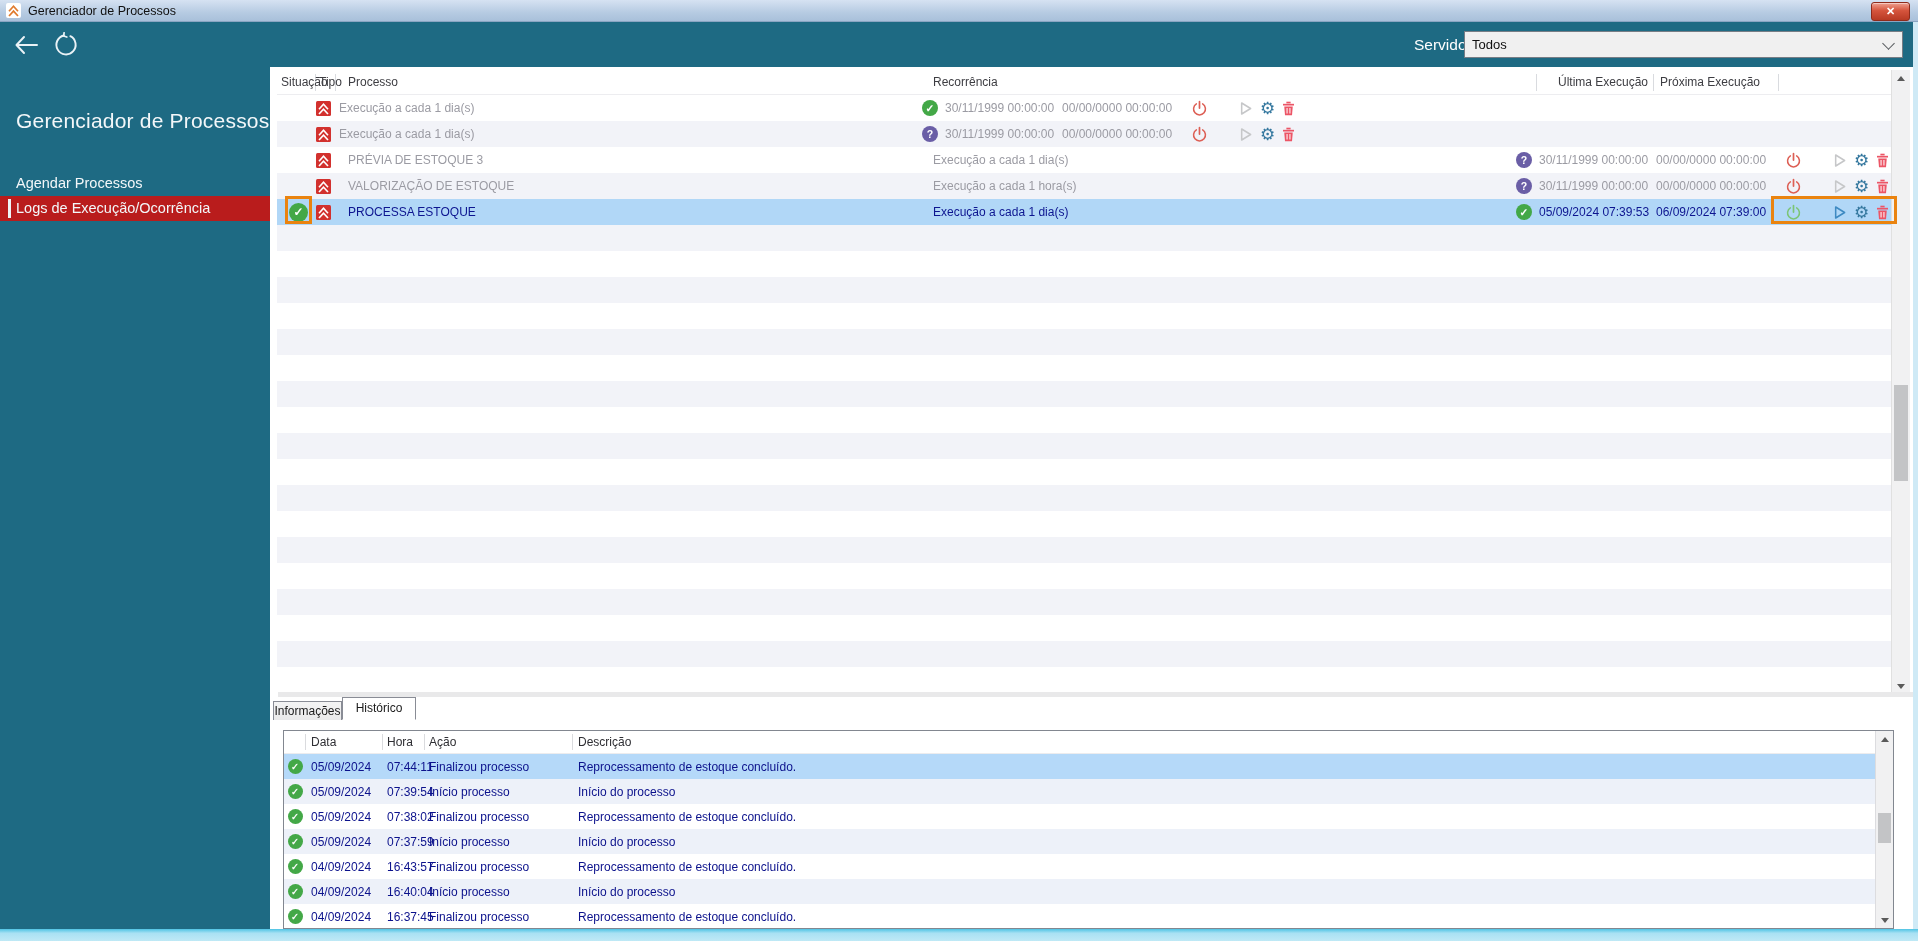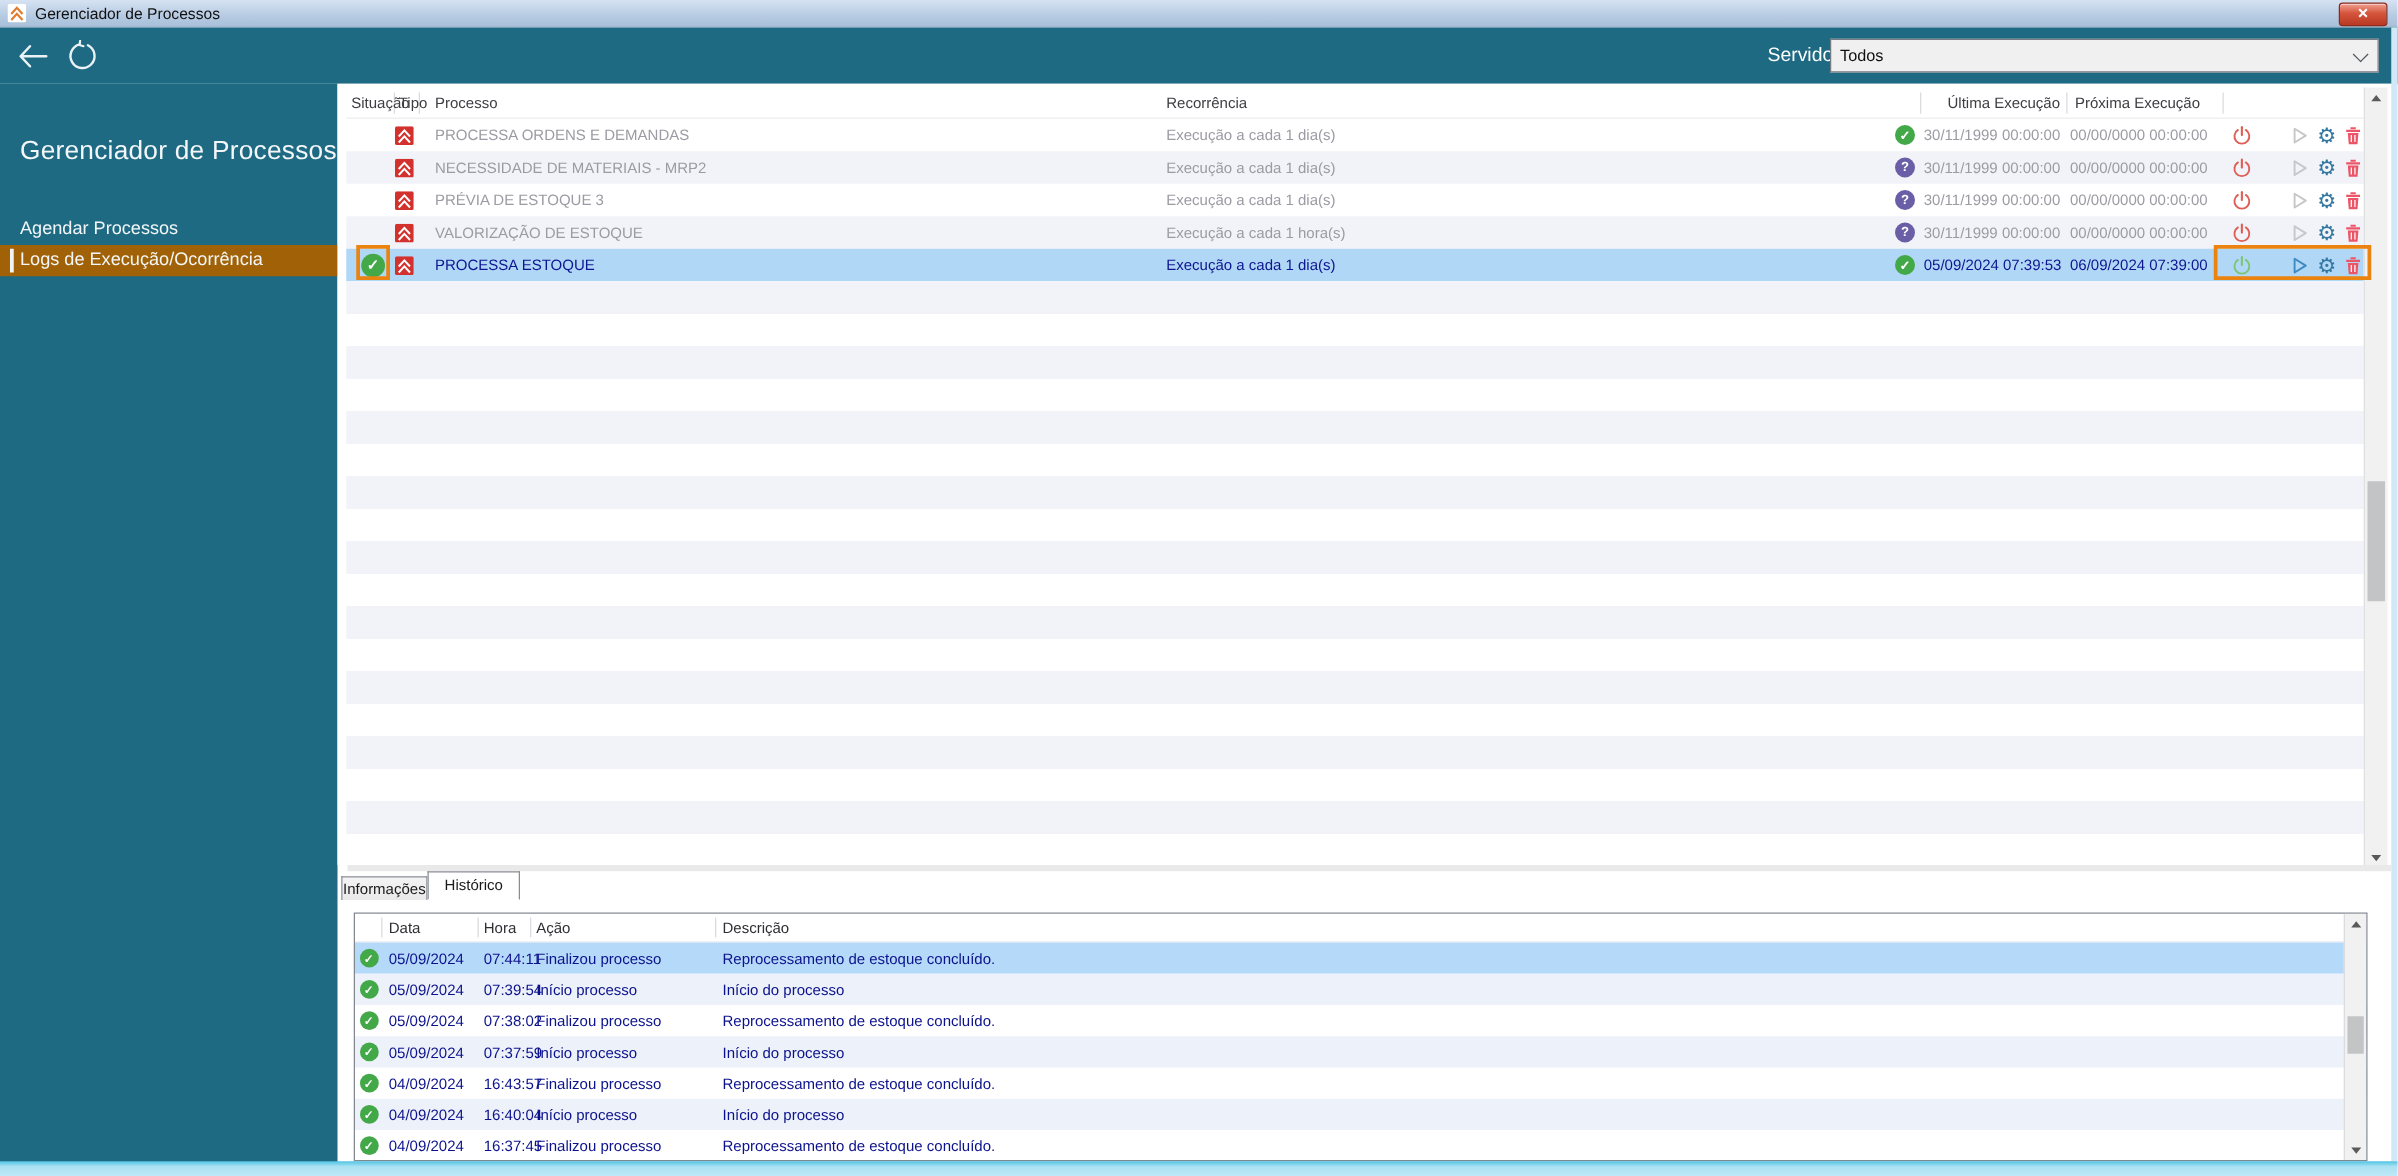--- a/index.html
+++ b/index.html
@@ -50,21 +50,21 @@
   .sidebar{
     position:absolute;left:0;top:67px;width:270px;height:863px;
     background:#1e6a83;color:#f3f7f9;
   }
   .sidebar-heading{font-size:21px;font-weight:400;padding:42px 0 0 16px;letter-spacing:.2px;}
   .side-item{
     position:relative;height:25px;line-height:25px;font-size:14.5px;
     padding-left:16px;margin-top:0;cursor:default;
   }
   .side-item.first{margin-top:38px;}
-  .side-item.selected{background:#a16207;}
+  .side-item.selected{background:#b91c1c;}
   .side-item.selected .sel-bar{
     position:absolute;left:8px;top:3px;bottom:3px;width:3px;background:#eef3f6;
   }
   
   .main-area{position:absolute;left:270px;top:67px;width:1643px;height:625px;background:#fff;}
   .grid-header{
     position:absolute;left:277px;top:70px;width:1614px;height:25px;
     display:flex;font-size:12px;color:#3d3d42;align-items:center;
     border-bottom:1px solid #ededf0;box-sizing:border-box;
   }
@@ -225,21 +225,20 @@
 
 <div class="grid-row" style="top:95px">
   <div class="c-sit"></div>
   <div class="c-tipo">
       <svg class="tipo-icon" viewBox="0 0 15 15">
         <rect width="15" height="15" rx="1.5" fill="#d2312e"></rect>
         <path d="M3 8.2 7.5 3.3 12 8.2" stroke="#fff" stroke-width="1.6" fill="none"></path>
         <path d="M3 13 7.5 8.1 12 13" stroke="#fff" stroke-width="1.6" fill="none"></path>
       </svg>
     </div>
-  <div class="c-proc">PROCESSA ORDENS E DEMANDAS</div>
   <div class="c-rec">
       <span>Execução a cada 1 dia(s)</span>
       <span class="status-dot" data-variant="check"></span>
     </div>
   <div class="c-ult">30/11/1999 00:00:00</div>
   <div class="c-prox">00/00/0000 00:00:00</div>
   <div class="c-act" data-state="off">
     <svg class="act-icon power" viewBox="0 0 20 20">
         <path d="M10 2v7.5" stroke="currentColor" stroke-width="2" fill="none" stroke-linecap="round"></path>
         <path d="M6.3 4.6a7 7 0 1 0 7.4 0" stroke="currentColor" stroke-width="1.8" fill="none" stroke-linecap="round"></path>
@@ -259,21 +258,20 @@
 
 <div class="grid-row alt" style="top:121px">
   <div class="c-sit"></div>
   <div class="c-tipo">
       <svg class="tipo-icon" viewBox="0 0 15 15">
         <rect width="15" height="15" rx="1.5" fill="#d2312e"></rect>
         <path d="M3 8.2 7.5 3.3 12 8.2" stroke="#fff" stroke-width="1.6" fill="none"></path>
         <path d="M3 13 7.5 8.1 12 13" stroke="#fff" stroke-width="1.6" fill="none"></path>
       </svg>
     </div>
-  <div class="c-proc">NECESSIDADE DE MATERIAIS - MRP2</div>
   <div class="c-rec">
       <span>Execução a cada 1 dia(s)</span>
       <span class="status-dot" data-variant="question"></span>
     </div>
   <div class="c-ult">30/11/1999 00:00:00</div>
   <div class="c-prox">00/00/0000 00:00:00</div>
   <div class="c-act" data-state="off">
     <svg class="act-icon power" viewBox="0 0 20 20">
         <path d="M10 2v7.5" stroke="currentColor" stroke-width="2" fill="none" stroke-linecap="round"></path>
         <path d="M6.3 4.6a7 7 0 1 0 7.4 0" stroke="currentColor" stroke-width="1.8" fill="none" stroke-linecap="round"></path>

